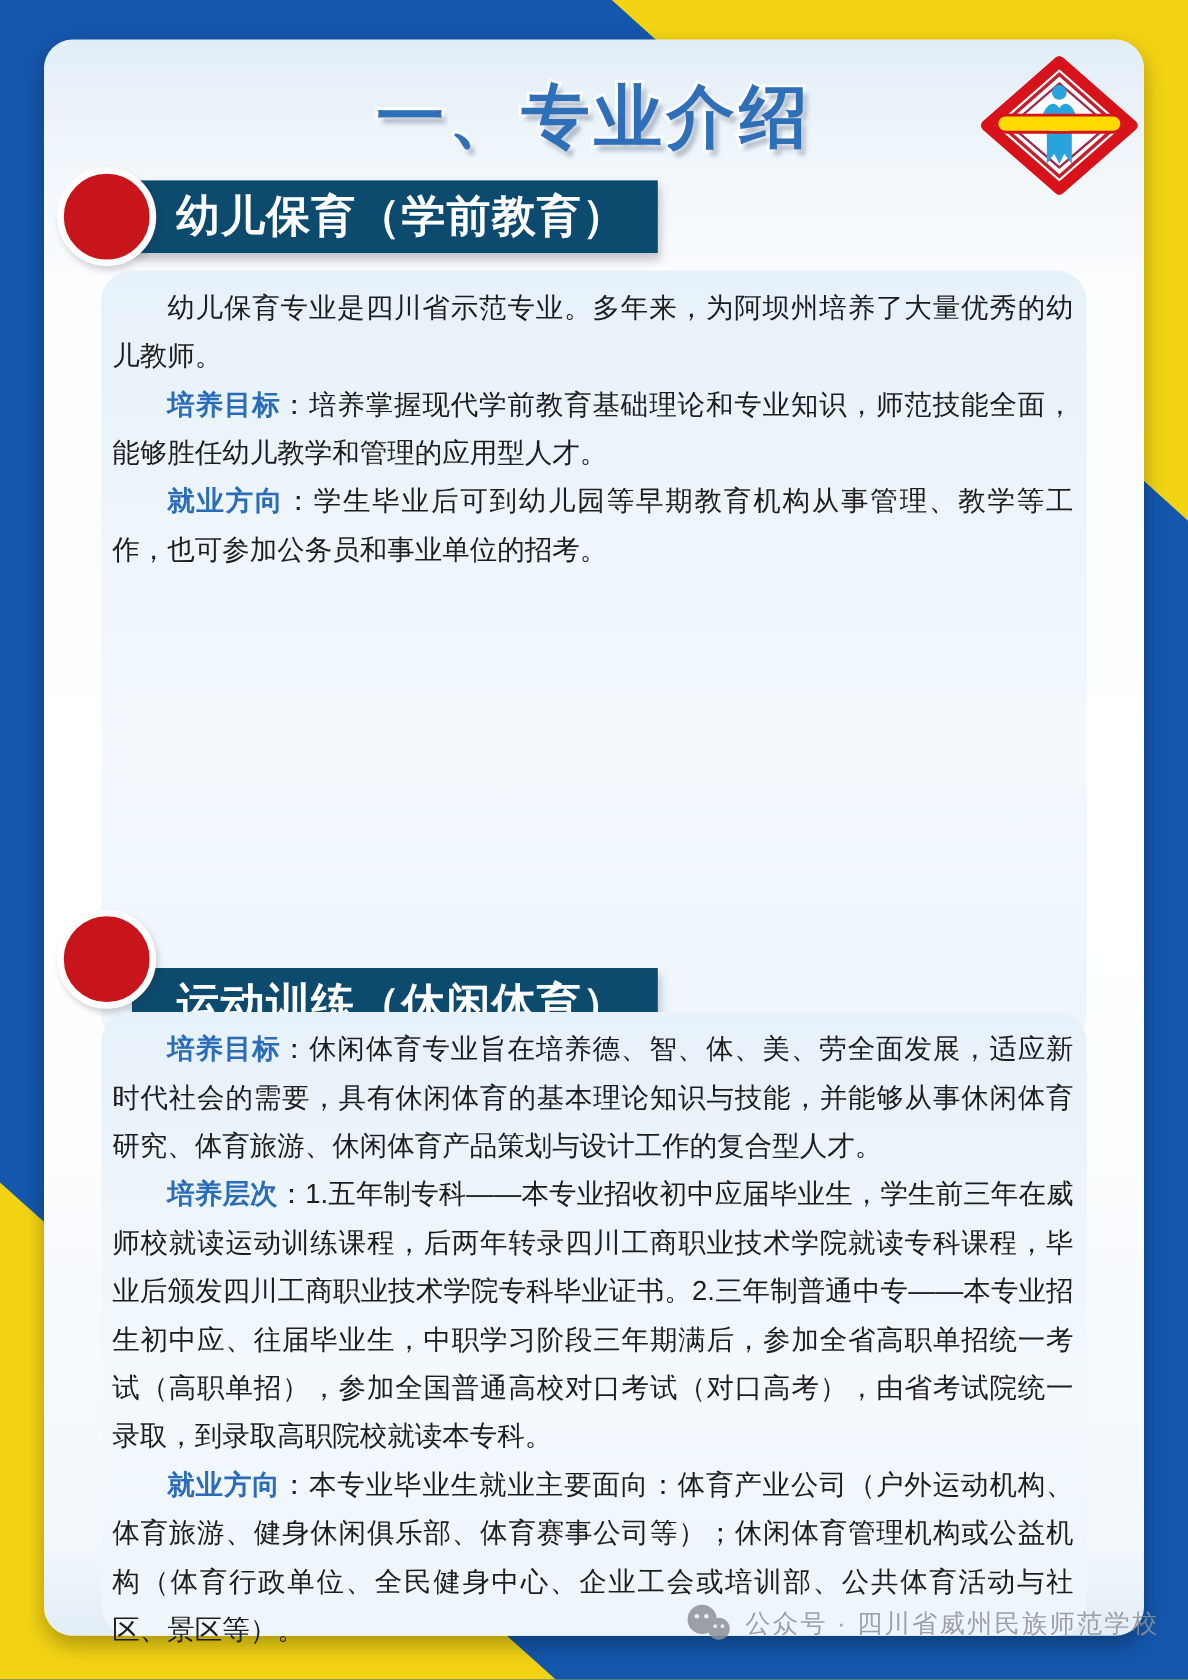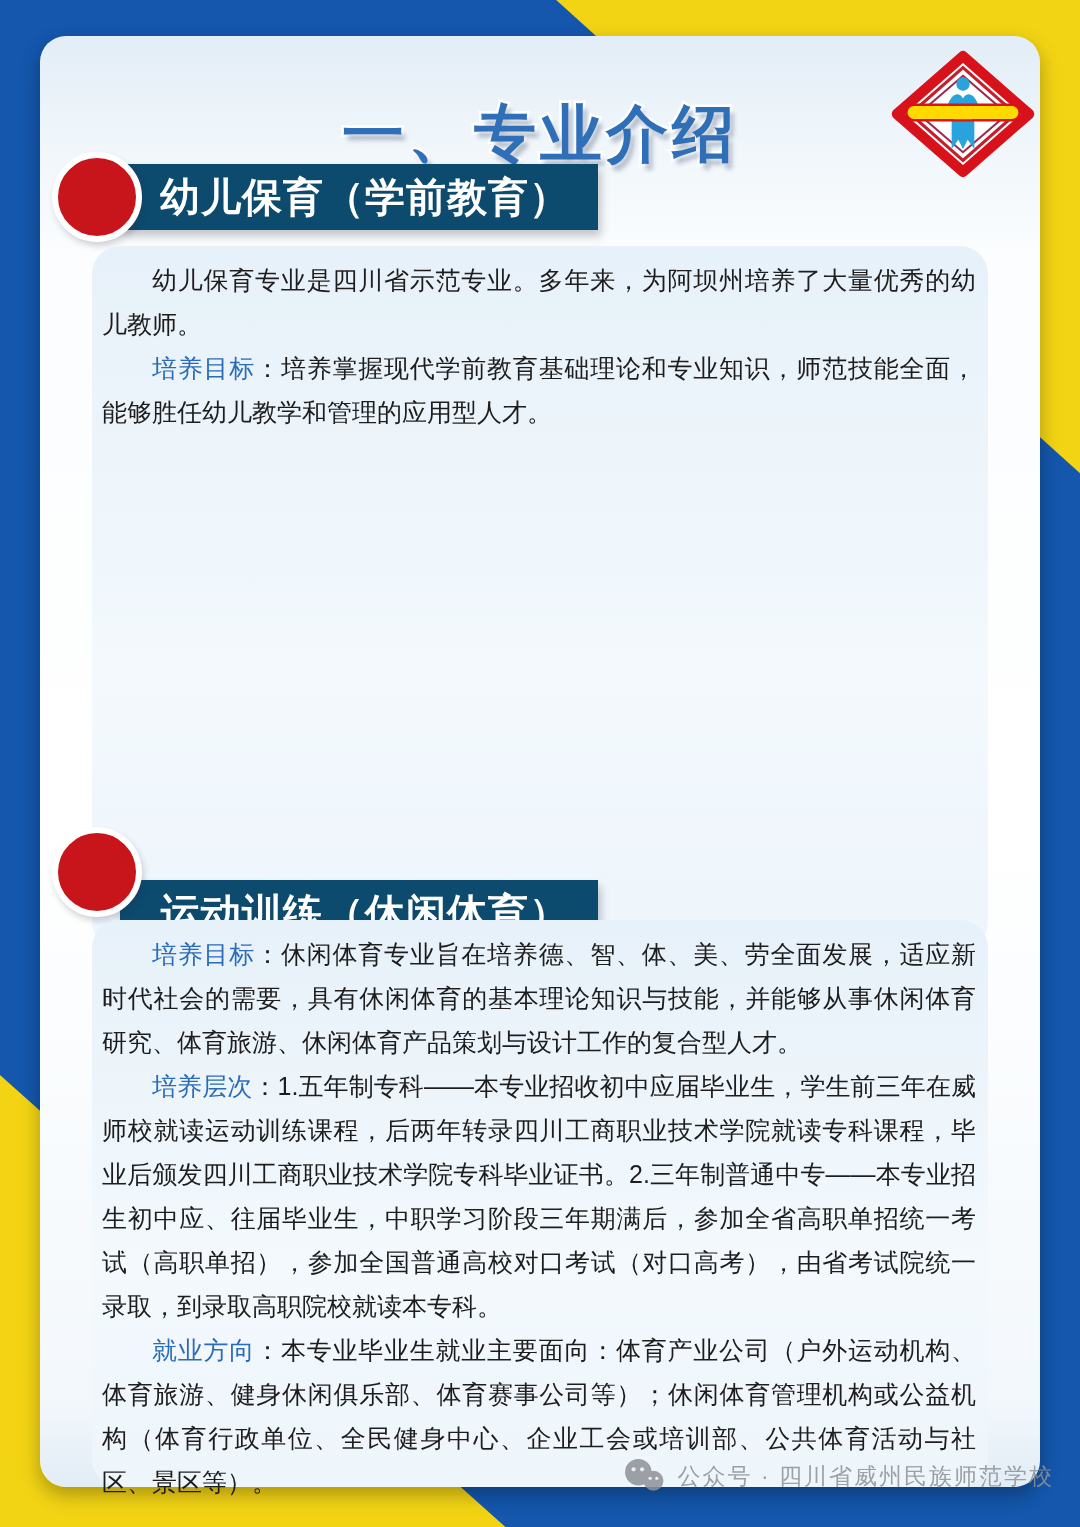--- a/index.html
+++ b/index.html
@@ -18,21 +18,20 @@
     border-radius:26px;
     background:linear-gradient(180deg,#e2edf7 0px,#eef5fa 90px,#fbfdfe 220px,#ffffff 55%,#f3f8fc 94%,#e2edf6 100%);
     box-shadow:0 8px 20px rgba(0,0,0,.3);
   }
   
   .page-title{
     position:absolute;left:40px;top:64px;width:1000px;text-align:center;
     font-size:62px;font-weight:bold;letter-spacing:4px;color:#2e6fb8;
     -webkit-text-stroke:5px #ffffff;paint-order:stroke fill;
     text-shadow:4px 6px 4px rgba(70,90,120,.35);
-    margin-top:28px;
   }
   
   .logo{position:absolute;right:44px;top:50px;width:146px;height:128px;}
   
   .banner-bar{
     position:absolute;left:120px;height:66px;background:#0c4a6e;color:#fff;
     font-weight:bold;font-size:40px;line-height:66px;letter-spacing:1px;
     padding:0 28px 0 40px;box-shadow:3px 6px 8px rgba(40,40,60,.25);
     white-space:nowrap;
   }
@@ -46,21 +45,21 @@
   
   .panel{
     position:absolute;left:92px;width:896px;border-radius:28px;
     background:linear-gradient(180deg,#e7f1f9 0%,#f3f9fd 60%,#eef5fb 100%);
     box-sizing:border-box;padding:12px 12px 0 10px;
     font-size:25px;line-height:44px;color:#1d1d1d;text-align:justify;
   }
   .panel.p1{top:246px;height:704px;}
   .panel.p2{top:920px;height:567px;}
   .para{margin:0;text-indent:2em;}
-  .plabel{color:#2a6cb8;font-weight:normal;}
+  .plabel{color:#2a6cb8;font-weight:bold;}
   
   .watermark{
     position:absolute;right:26px;top:1458px;display:flex;align-items:center;gap:12px;
     font-size:23px;letter-spacing:2px;color:#8e9298;opacity:.85;white-space:nowrap;
   }
   .watermark svg{flex:0 0 auto;}
 </style>
 </head>
 <body>
 
@@ -83,20 +82,21 @@
     <path d="M61,67 L70,60 L79,67 Z" fill="#ffd900"></path>
   </svg>
 </div>
 
 <div class="banner-bar b1">幼儿保育（学前教育）</div>
 <div class="banner-circle b1"></div>
 
 <div class="panel p1" id="panel-0">
     <p class="para">幼儿保育专业是四川省示范专业。多年来，为阿坝州培养了大量优秀的幼儿教师。</p>
     <p class="para"><span class="plabel">培养目标</span>：培养掌握现代学前教育基础理论和专业知识，师范技能全面，能够胜任幼儿教学和管理的应用型人才。</p>
+    <p class="para"><span class="plabel">就业方向</span>：学生毕业后可到幼儿园等早期教育机构从事管理、教学等工作，也可参加公务员和事业单位的招考。</p>
   </div>
 
 <div class="banner-bar b2">运动训练（休闲体育）</div>
 <div class="banner-circle b2"></div>
 
 <div class="panel p2" id="panel-1">
     <p class="para"><span class="plabel">培养目标</span>：休闲体育专业旨在培养德、智、体、美、劳全面发展，适应新时代社会的需要，具有休闲体育的基本理论知识与技能，并能够从事休闲体育研究、体育旅游、休闲体育产品策划与设计工作的复合型人才。</p>
     <p class="para"><span class="plabel">培养层次</span>：1.五年制专科——本专业招收初中应届毕业生，学生前三年在威师校就读运动训练课程，后两年转录四川工商职业技术学院就读专科课程，毕业后颁发四川工商职业技术学院专科毕业证书。2.三年制普通中专——本专业招生初中应、往届毕业生，中职学习阶段三年期满后，参加全省高职单招统一考试（高职单招），参加全国普通高校对口考试（对口高考），由省考试院统一录取，到录取高职院校就读本专科。</p>
     <p class="para"><span class="plabel">就业方向</span>：本专业毕业生就业主要面向：体育产业公司（户外运动机构、体育旅游、健身休闲俱乐部、体育赛事公司等）；休闲体育管理机构或公益机构（体育行政单位、全民健身中心、企业工会或培训部、公共体育活动与社区、景区等）。</p>
   </div>

